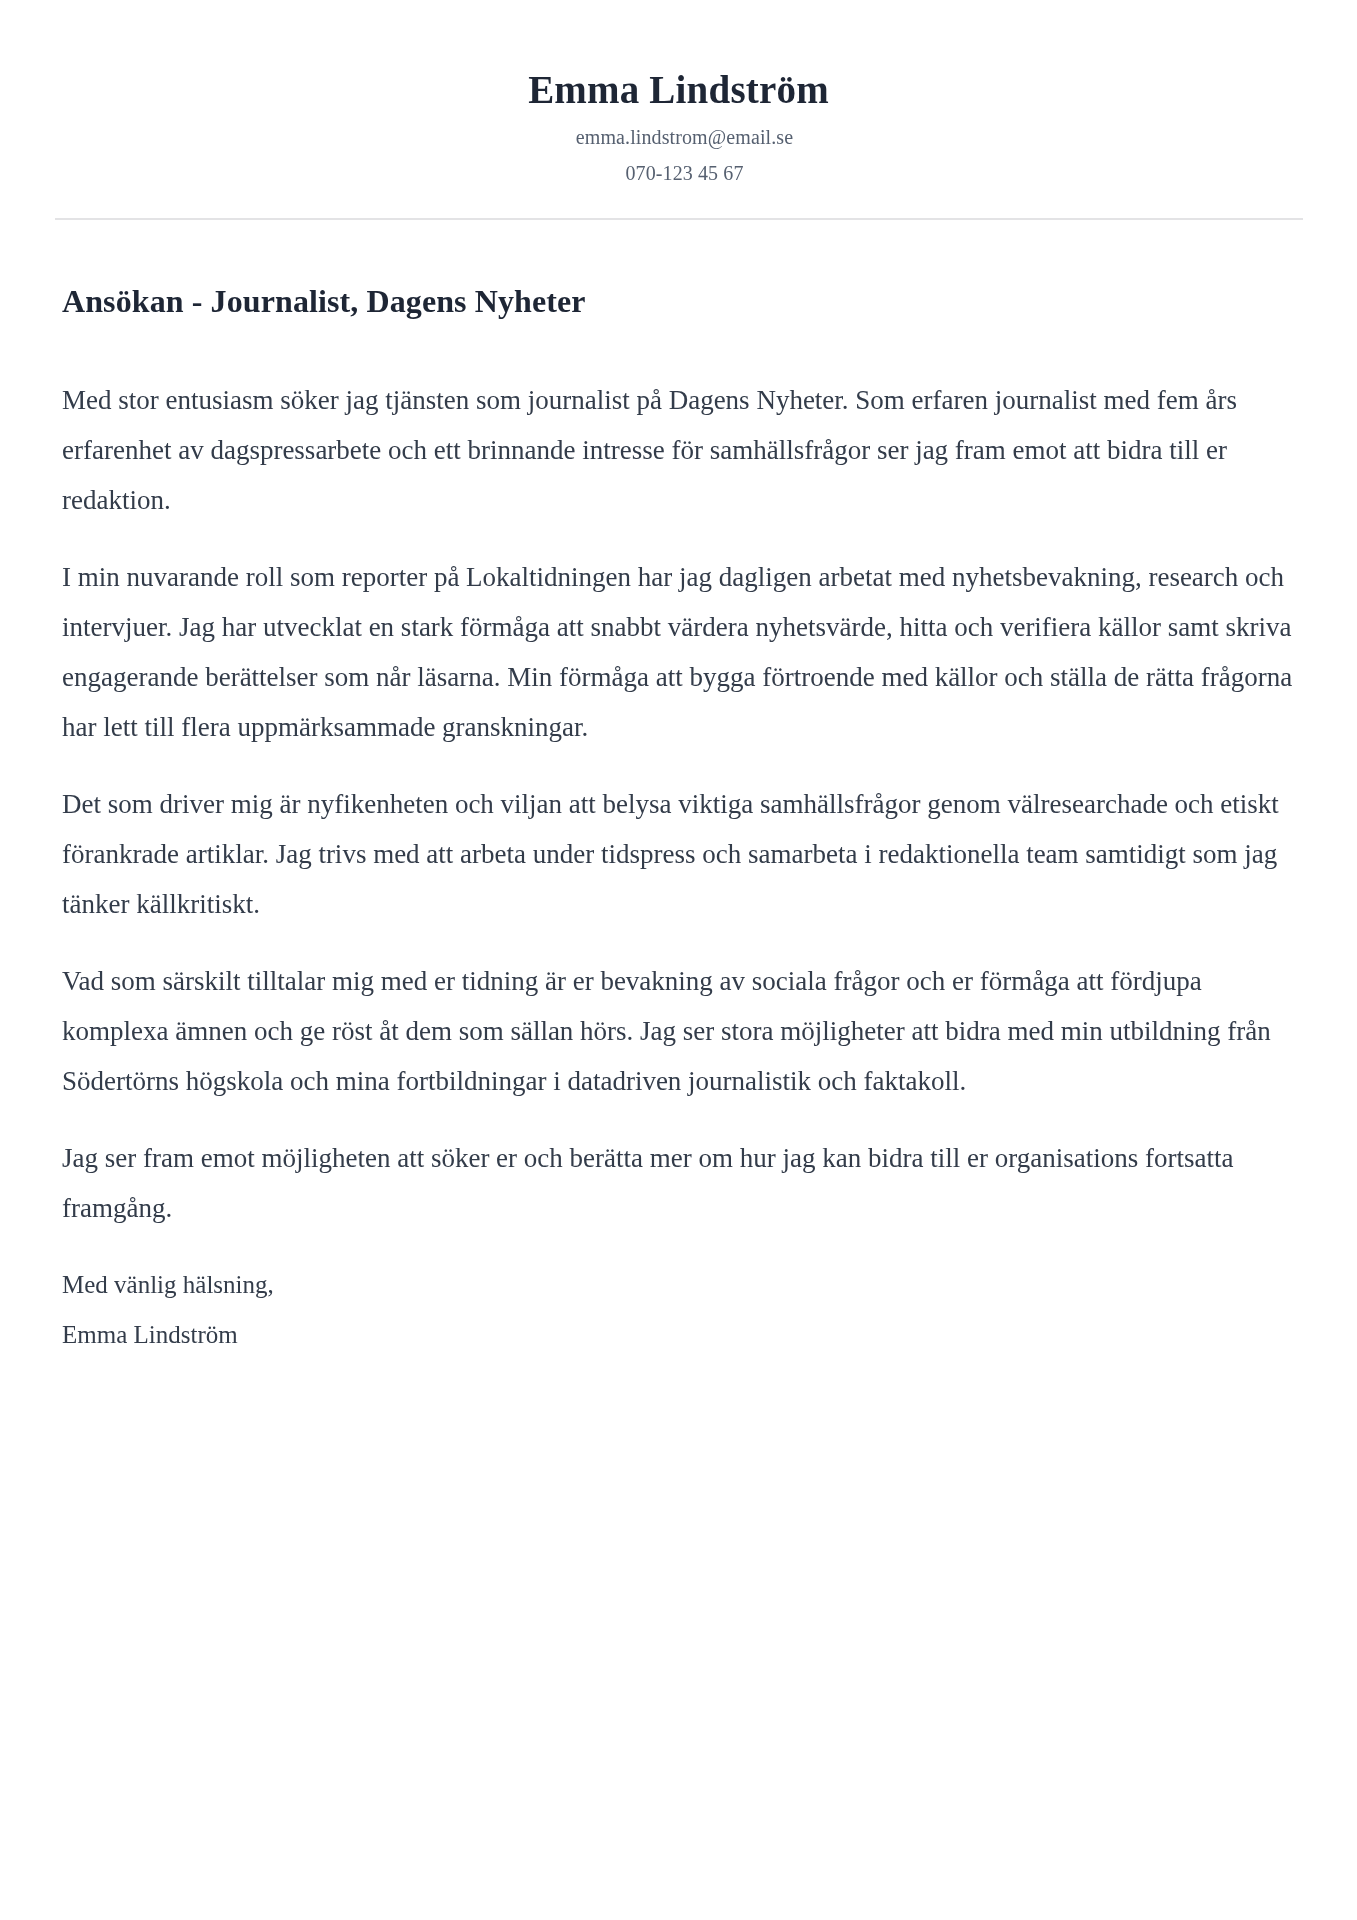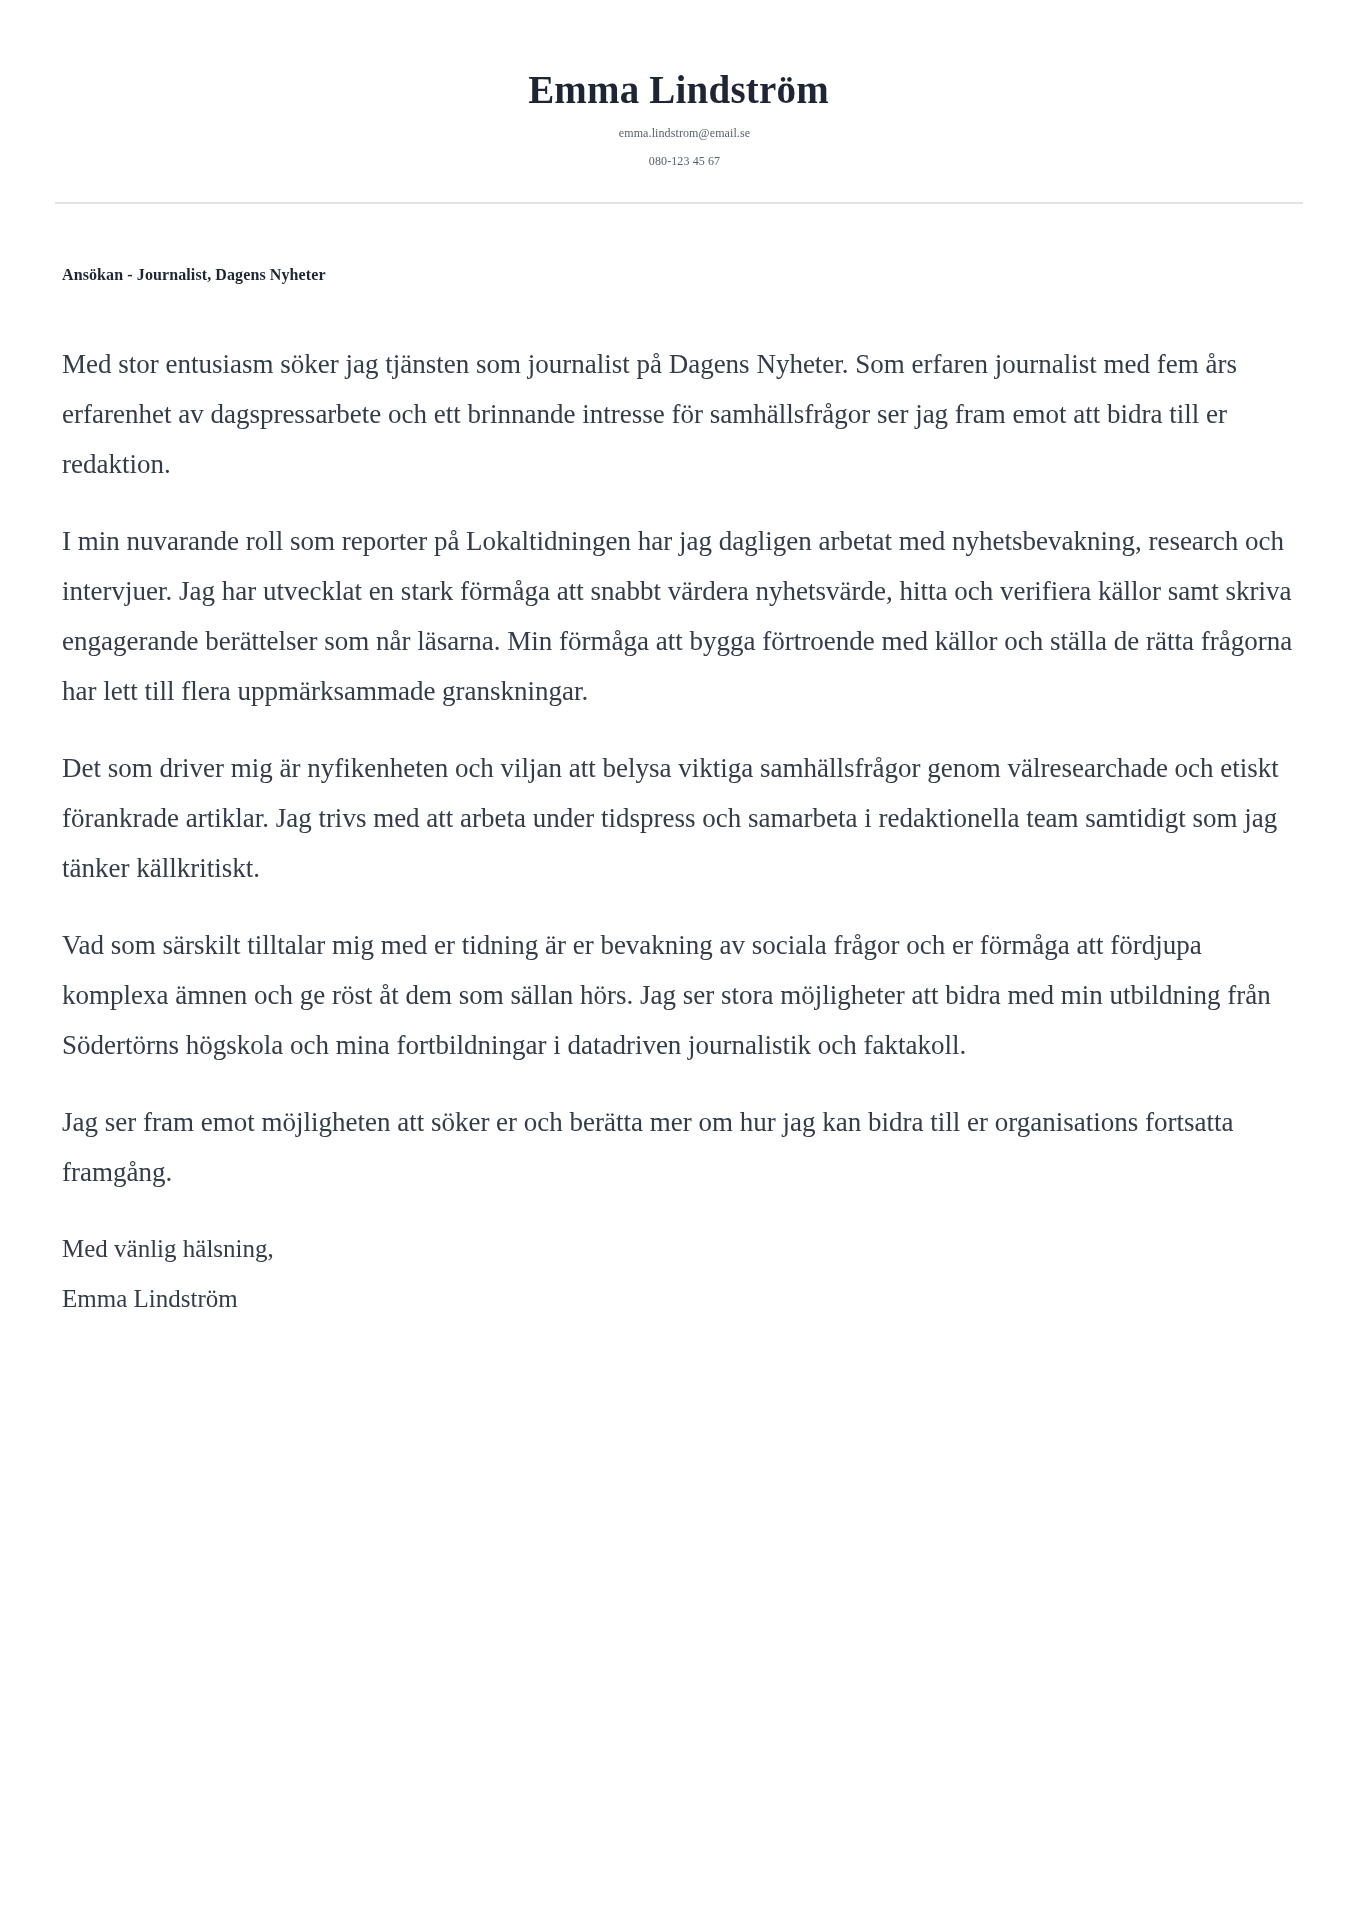--- a/index.html
+++ b/index.html
@@ -34,21 +34,21 @@
   .candidate-name {
     font-family: "Liberation Serif", "DejaVu Serif", serif;
     font-size: 39px;
     font-weight: bold;
     color: #1e2635;
     letter-spacing: 0.2px;
     line-height: 1.18;
     margin: 0 0 14px 0;
   }
   .contact-line {
-    font-size: 12px;
+    font-size: 20px;
     color: #566070;
     line-height: 1.0;
     margin: 0 0 16px 12px;
     letter-spacing: 0.1px;
   }
   .contact-line:last-child {
     margin-bottom: 0;
   }
 
   
@@ -59,21 +59,21 @@
     width: 1248px;
     height: 0;
   }
 
   
   .letter-body {
     padding: 0 50px 0 50px;
     margin-top: 61px;
   }
   .subject-line {
-    font-size: 16px;
+    font-size: 32px;
     font-weight: bold;
     color: #1e2635;
     margin: 0 0 54px 0;
     line-height: 1.25;
     letter-spacing: 0.1px;
   }
   .letter-paragraph {
     font-size: 27px;
     line-height: 50px;
     color: #333c4a;
@@ -92,21 +92,21 @@
   }
 </style>
 </head>
 <body>
 
 <div class="page">
 
   <header class="letter-header">
     <h1 class="candidate-name">Emma Lindström</h1>
     <p class="contact-line">emma.lindstrom@email.se</p>
-    <p class="contact-line">080-123 45 67</p>
+    <p class="contact-line">070-123 45 67</p>
   </header>
 
   <hr class="header-divider">
 
   <main class="letter-body">
 
     <h2 class="subject-line">Ansökan - Journalist, Dagens Nyheter</h2>
 
     <p class="letter-paragraph">Med stor entusiasm söker jag tjänsten som journalist på Dagens Nyheter. Som erfaren journalist med fem års erfarenhet av dagspressarbete och ett brinnande intresse för samhällsfrågor ser jag fram emot att bidra till er redaktion.</p>
 

